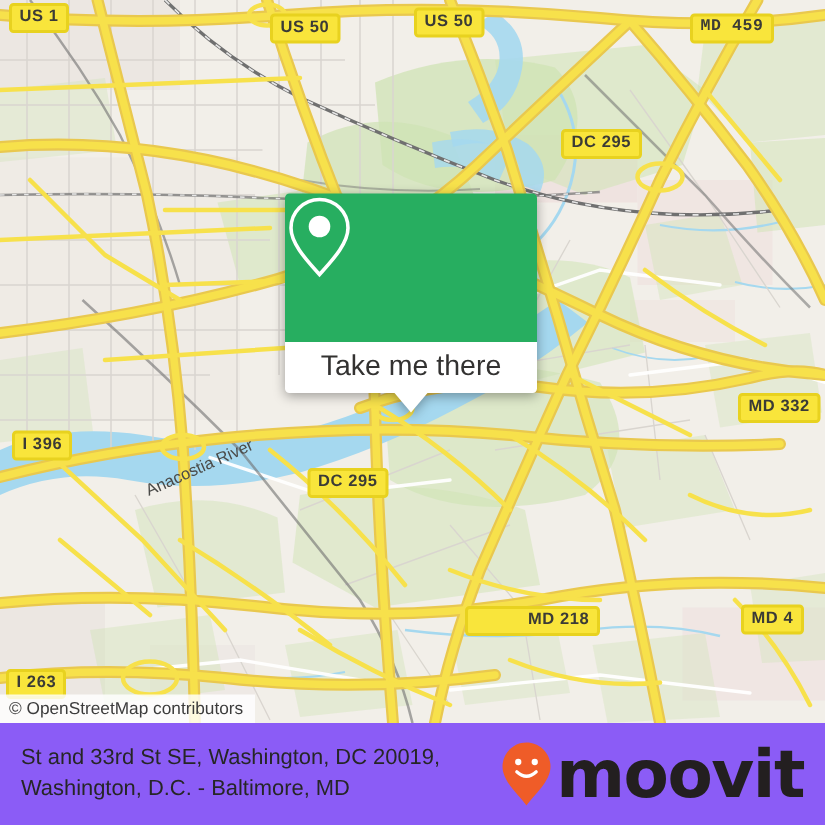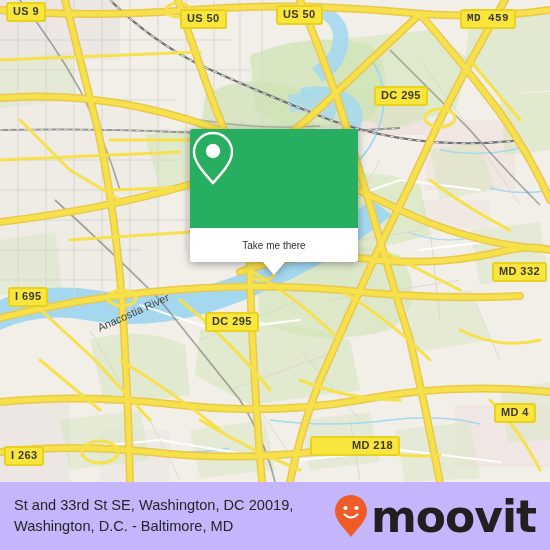--- a/index.html
+++ b/index.html
@@ -45,41 +45,41 @@
     position:absolute;left:190px;top:129px;width:168px;
     filter:drop-shadow(0 2px 4px rgba(0,0,0,.35));
   }
   #popup-head{
     background:#27ae60;height:99px;border-radius:3px 3px 0 0;
     display:flex;align-items:center;justify-content:center;
   }
   #popup-foot{
     background:#ffffff;height:34px;border-radius:0 0 3px 3px;
     display:flex;align-items:center;justify-content:center;
-    color:#333231;font-size:10px;
+    color:#333231;font-size:19px;
   }
   #popup-tail{
     position:absolute;left:50%;margin-left:-11px;top:133px;
     width:0;height:0;border-left:11px solid transparent;
     border-right:11px solid transparent;border-top:13px solid #ffffff;
   }
 
   
   #attrib{
     position:absolute;left:0;top:463px;height:19px;
     background:rgba(255,255,255,.82);
     display:flex;align-items:center;
     padding:0 8px 0 6px;
     color:#3c3c3c;font-size:11.5px;white-space:nowrap;
   }
 
   
   #footer{
     position:absolute;left:0;top:482px;width:550px;height:68px;
-    background:#c4b5fd;display:flex;align-items:center;
+    background:#8b5cf6;display:flex;align-items:center;
     justify-content:space-between;padding:0 14px;box-sizing:border-box;
   }
   #footer-text{
     color:#262626;font-size:14.6px;line-height:21px;max-width:380px;
   }
   #footer-text div{white-space:nowrap;}
   #logo{display:flex;align-items:center;gap:3px;}
   #logo-word{
     color:#231f20;font-size:44px;font-weight:bold;letter-spacing:-1px;
     line-height:33px;font-family:"DejaVu Sans","Liberation Sans",sans-serif;
@@ -228,46 +228,49 @@
         <ellipse cx="440" cy="118" rx="15" ry="9"></ellipse>
         <ellipse cx="100" cy="452" rx="18" ry="11"></ellipse>
         <ellipse cx="262" cy="272" rx="13" ry="8"></ellipse>
         <ellipse cx="178" cy="10" rx="12" ry="7"></ellipse>
       </g>
     </svg>
 
     <div class="riverlabel" style="left:98px;top:322px;transform:rotate(-24deg);transform-origin:left center;">Anacostia River</div>
 
     <div id="shield-layer">
-        <div class="shield" style="left: 6px; top: 2px;">US 9</div>
+        <div class="shield" style="left: 6px; top: 2px;">US 1</div>
         <div class="shield" style="left: 180px; top: 9px;">US 50</div>
         <div class="shield" style="left: 276px; top: 5px;">US 50</div>
         <div class="shield" style="left: 460px; top: 9px; font-family: Liberation Mono, monospace;">MD 459</div>
         <div class="shield" style="left: 374px; top: 86px;">DC 295</div>
         <div class="shield" style="left: 492px; top: 250px; margin-top: 12px;">MD 332</div>
-        <div class="shield" style="left: 8px; top: 287px;">I 695</div>
+        <div class="shield" style="left: 8px; top: 287px;">I 396</div>
         <div class="shield" style="left: 205px; top: 312px;">DC 295</div>
         <div class="shield" style="left: 460px; top: 403px; margin-left: 34px;">MD 4</div>
-        <div class="shield" style="left: 310px; top: 436px; padding-left: 40px;">MD 218</div>
+        <div class="shield" style="left: 310px; top: 404px; padding-left: 40px;">MD 218</div>
         <div class="shield" style="left: 4px; top: 446px;">I 263</div>
       </div>
 
     <div id="popup">
       <div id="popup-head">
         <svg width="46" height="58" viewBox="0 0 46 58">
           <path d="M23 4 C12.5 4 4 12.5 4 23 C4 34 16 46 23 54 C30 46 42 34 42 23 C42 12.5 33.5 4 23 4 Z" fill="none" stroke="#ffffff" stroke-width="2.4"></path>
           <circle cx="23" cy="22" r="7.2" fill="#ffffff"></circle>
         </svg>
       </div>
       <div id="popup-foot">
         <span>Take me there</span>
       </div>
       <div id="popup-tail"></div>
     </div>
 
+    <div id="attrib">
+      <span>© OpenStreetMap contributors</span>
+    </div>
   </div>
 
   <div id="footer">
     <div id="footer-text">
       <div>St and 33rd St SE, Washington, DC 20019,</div>
       <div>Washington, D.C. - Baltimore, MD</div>
     </div>
     <div id="logo">
       <svg width="34" height="44" viewBox="0 0 34 44">
         <path d="M17 1 C8.2 1 1 8.2 1 17 C1 27 12 36 17 43 C22 36 33 27 33 17 C33 8.2 25.8 1 17 1 Z" fill="#ef5c28"></path>

